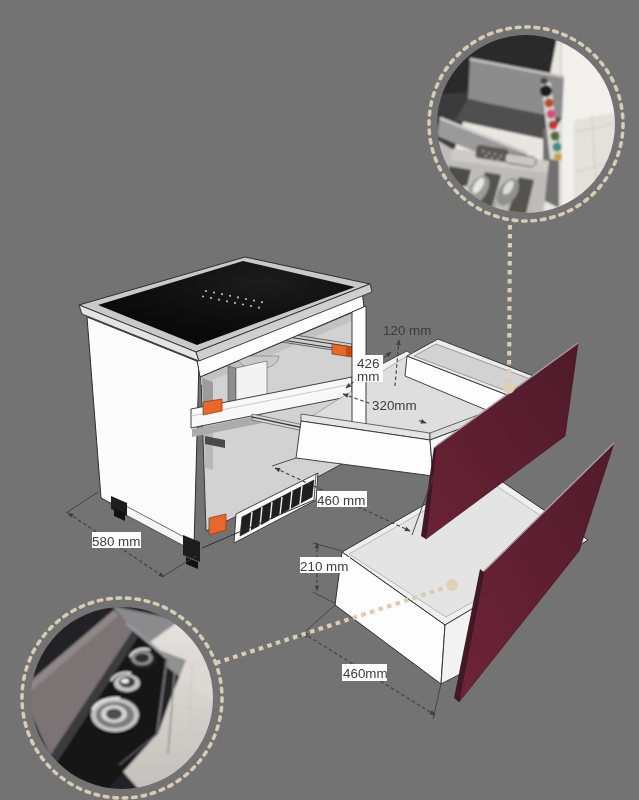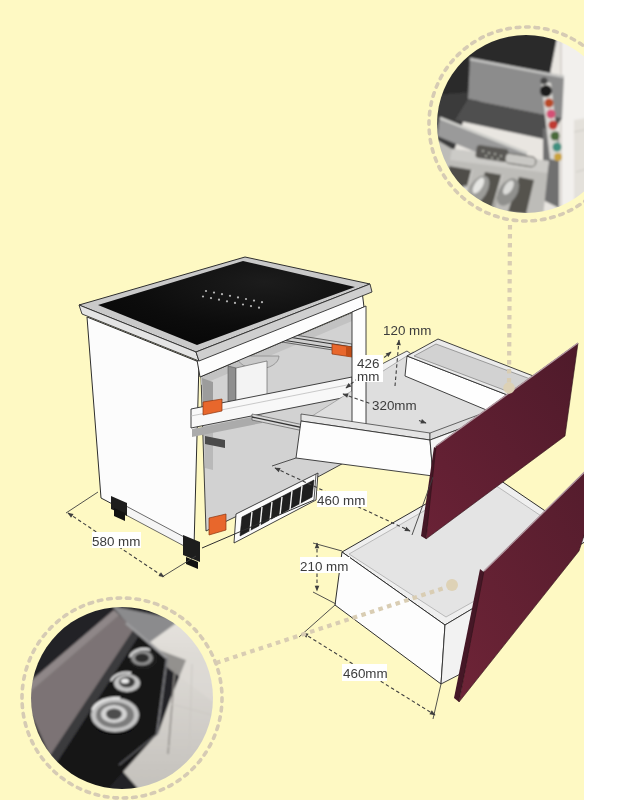--- a/index.html
+++ b/index.html
@@ -1,16 +1,16 @@
 <!DOCTYPE html>
 <html><head>
 <meta charset="utf-8">
 <style>
 html,body{margin:0;padding:0;background:#ffffff;}
-#stage{position:relative;width:584px;height:800px;overflow:hidden;background:#fef9c3;
+#stage{position:relative;width:639px;height:800px;overflow:hidden;background:#737373;
 font-family:"Liberation Sans", sans-serif;}
 svg{display:block}
 </style>
 </head>
 <body>
 <div id="stage">
 <svg width="639" height="800" viewBox="0 0 639 800">
 <defs>
 <marker id="ah" viewBox="0 0 10 10" refX="9" refY="5" markerWidth="6.8" markerHeight="5.2" orient="auto-start-reverse">
   <path d="M0,1 L10,5 L0,9 Z" fill="#3f3f3f"></path>

